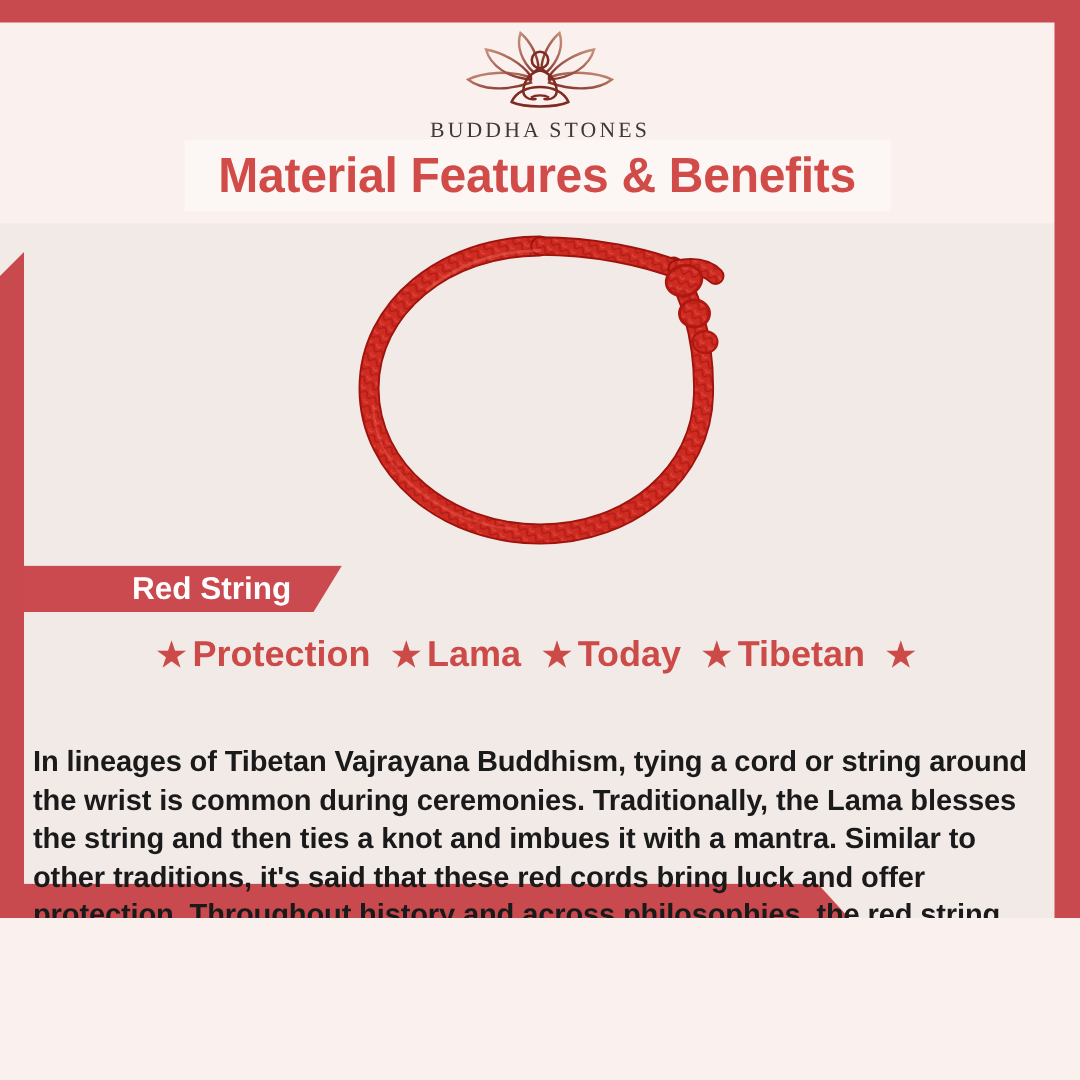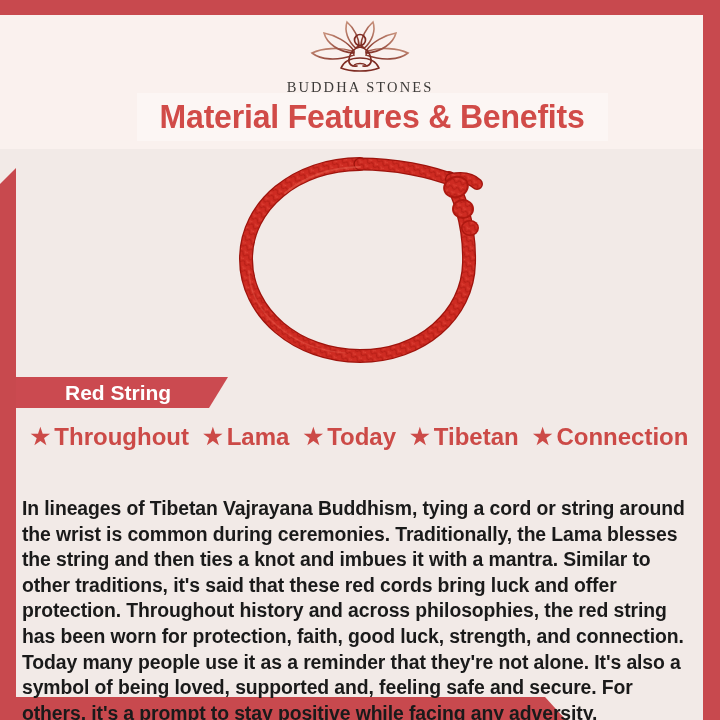--- a/index.html
+++ b/index.html
@@ -10,21 +10,21 @@
     width: 720px;
     height: 720px;
     overflow: hidden;
     font-family: "Liberation Sans", sans-serif;
     background: #FAF1EE;
   }
 
   #page {
     position: relative;
     width: 720px;
-    height: 720px;
+    height: 612px;
     background: #FAF1EE;
     overflow: hidden;
   }
 
   
   .bg-upper {
     position: absolute;
     left: 0; top: 0;
     width: 720px; height: 149px;
     background: #FAF1EE;
@@ -83,21 +83,21 @@
     font-family: "Liberation Serif", serif;
     font-size: 14.5px;
     letter-spacing: 2.1px;
     color: #3C3A38;
     font-weight: 400;
   }
 
   
   .title-banner {
     position: absolute;
-    left: 137px; top: 93px;
+    left: 123px; top: 93px;
     width: 471px; height: 48px;
     background: #FCF6F4;
     display: flex;
     align-items: center;
     justify-content: center;
   }
   .title-banner .title-text {
     font-family: "Liberation Sans Narrow", "Liberation Sans", sans-serif;
     font-size: 33px;
     font-weight: bold;
@@ -128,21 +128,21 @@
     background: #CB4A50;
     clip-path: polygon(0 0, 212px 0, 193px 31px, 0 31px);
     display: flex;
     align-items: center;
   }
   .label-banner .label-text {
     font-family: "Liberation Sans Narrow", "Liberation Sans", sans-serif;
     font-size: 21px;
     font-weight: bold;
     color: #FFFFFF;
-    margin-left: 49px;
+    margin-left: 72px;
     letter-spacing: 0px;
   }
 
   
   .keywords-row {
     position: absolute;
     left: 16px; top: 419px;
     width: 687px; height: 35px;
     display: flex;
     align-items: center;
@@ -278,35 +278,34 @@
     </svg>
   </div>
 
   <div class="label-banner">
     <span class="label-text">Red String</span>
   </div>
 
   <div class="keywords-row">
     <span class="kw">
       <span class="star">★</span>
-      <span>Throughout</span>
+      <span>Protection</span>
     </span>
     <span class="kw">
       <span class="star">★</span>
       <span>Lama</span>
     </span>
     <span class="kw">
       <span class="star">★</span>
       <span>Today</span>
     </span>
     <span class="kw">
       <span class="star">★</span>
       <span>Tibetan</span>
     </span>
     <span class="kw">
       <span class="star">★</span>
-      <span>Connection</span>
     </span>
   </div>
 
   <p class="body-text">In lineages of Tibetan Vajrayana Buddhism, tying a cord or string around the wrist is common during ceremonies. Traditionally, the Lama blesses the string and then ties a knot and imbues it with a mantra. Similar to other traditions, it's said that these red cords bring luck and offer protection. Throughout history and across philosophies, the red string has been worn for protection, faith, good luck, strength, and connection. Today many people use it as a reminder that they're not alone. It's also a symbol of being loved, supported and, feeling safe and secure. For others, it's a prompt to stay positive while facing any adversity.</p>
 
 </div>
 
 </body></html>

